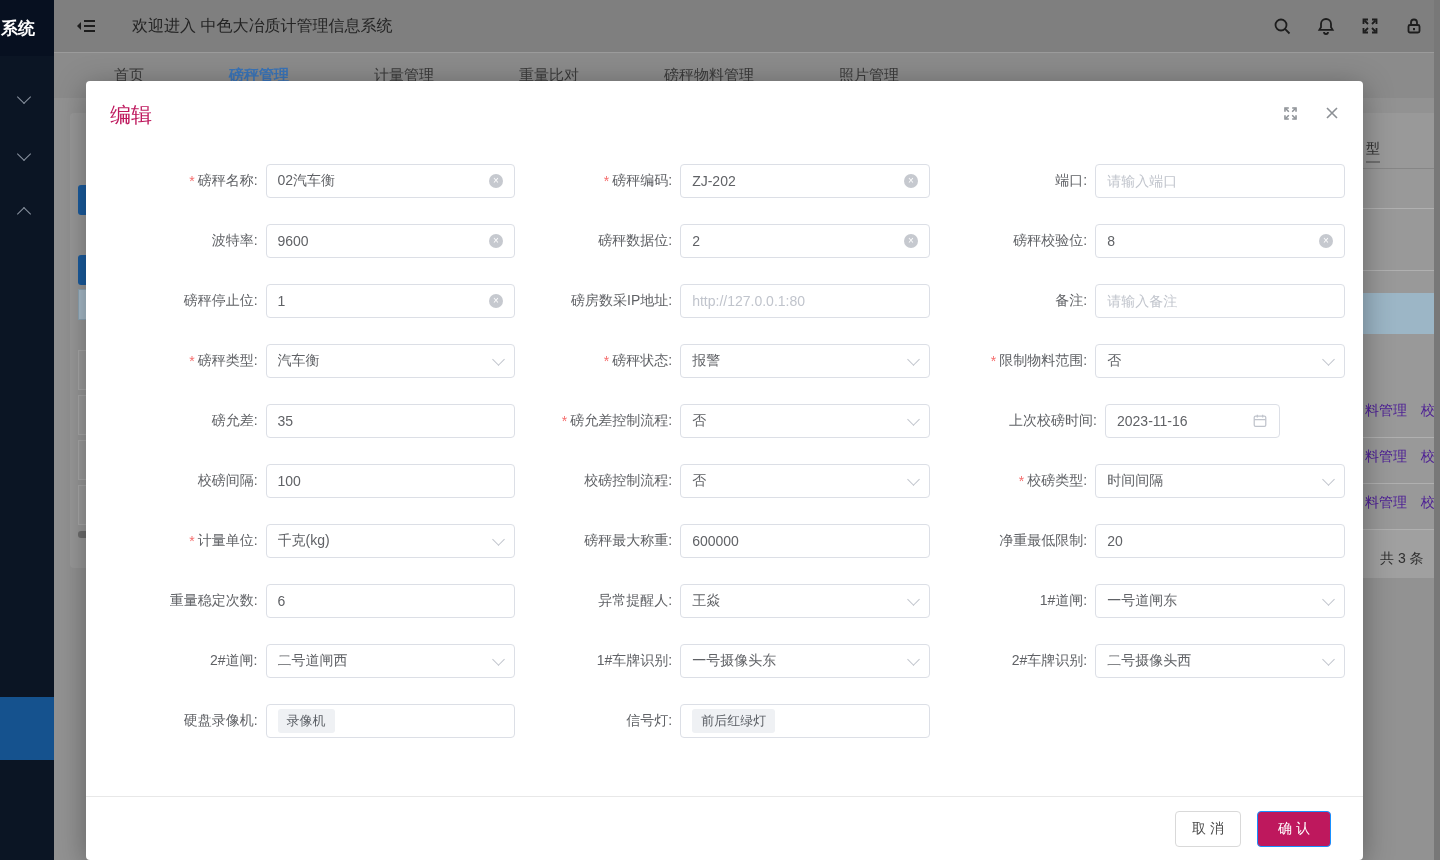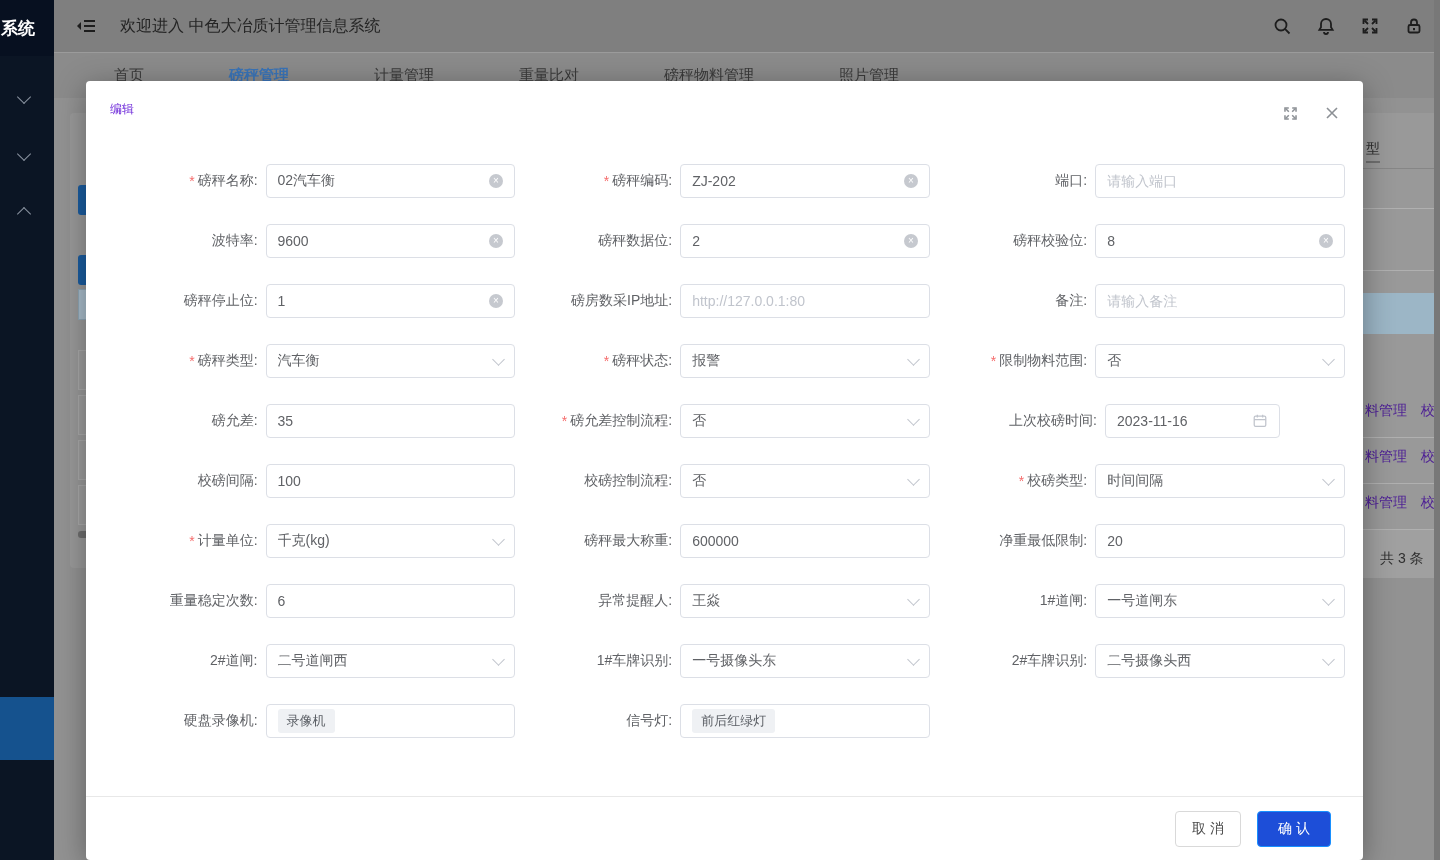--- a/index.html
+++ b/index.html
@@ -13,21 +13,21 @@
   .side-chev{position:absolute;left:19px;width:9px;height:9px;
              border-right:1.6px solid #8a93a0;border-bottom:1.6px solid #8a93a0}
   .chev-down{transform:rotate(45deg)}
   .chev-up{transform:rotate(-135deg)}
   .side-active{position:absolute;left:0;top:697px;width:54px;height:63px;background:#15528e}
 
   
   .bg{position:absolute;left:54px;top:0;width:1386px;height:860px;background:#929292;z-index:1}
   .bg-header{height:52px;background:#7f7f7f;display:flex;align-items:center;position:relative}
   .fold-wrap{margin-left:22px;display:flex;align-items:center}
-  .bg-title{margin-left:24px;font-size:16px;color:#242424}
+  .bg-title{margin-left:36px;font-size:16px;color:#242424}
   .hdr-icons{position:absolute;right:16px;top:0;height:52px;display:flex;align-items:center;gap:24px}
   .hdr-icons svg{display:block}
   .bg-nav{height:45px;background:#8b8b8b;border-top:1px solid #9b9b9b;display:flex;
           align-items:center;padding-left:60px;gap:85px}
   .tab{font-size:15px;color:#3a3a3a;white-space:nowrap}
   .tab.active{color:#3a74b8;font-weight:bold}
   .bg-card{position:absolute;left:16px;top:113px;width:1368px;height:455px;background:#999999;border-radius:4px}
   .bg-scrollbar{position:absolute;right:0;top:0;width:6px;height:860px;background:#787878}
 
   
@@ -44,21 +44,21 @@
 
   
   .ls-btn{position:absolute;left:24px;width:21px;height:30px;background:#1a5c9f;border-radius:3px}
   .ls-sel{position:absolute;left:24px;top:289px;width:21px;height:31px;background:#a9bdcb;border:1px solid #8fa6b5;box-sizing:border-box}
   .ls-row{position:absolute;left:24px;width:21px;height:40px;background:#9d9d9d;border:1px solid #a9a9a9;box-sizing:border-box}
   .ls-scroll{position:absolute;left:24px;top:531px;width:21px;height:7px;background:#6e6e6e;border-radius:3px}
 
   
   .modal{position:absolute;left:86px;top:81px;width:1277px;height:779px;background:#fff;
          border-radius:4px;box-shadow:0 6px 30px rgba(0,0,0,.35);z-index:10}
-  .m-title{position:absolute;left:24px;top:20px;font-size:12px;color:#6d28d9}
+  .m-title{position:absolute;left:24px;top:20px;font-size:21px;color:#be185d}
   .m-expand{position:absolute;right:64px;top:24px;cursor:pointer}
   .m-close{position:absolute;right:22px;top:23px;cursor:pointer}
 
   .form{position:absolute;left:24px;top:83px;display:grid;
         grid-template-columns:405px 415px 415px;row-gap:26px}
   .fi{display:flex;align-items:center;height:34px}
   .lbl{display:flex;justify-content:flex-end;align-items:center;font-size:14px;color:#606266;
        box-sizing:border-box;padding-right:8px;white-space:nowrap}
   .col0 .lbl{width:165px}.col1 .lbl{width:175px}.col2 .lbl{width:175px}
   .req{color:#f56c6c;margin-right:3px}
@@ -75,21 +75,21 @@
          line-height:14px;text-align:center;flex:0 0 auto;cursor:pointer}
   .cal{flex:0 0 auto;display:flex}
   .tag{background:#eff1f4;color:#5c6066;font-size:13px;height:24px;line-height:24px;
        padding:0 9px;border-radius:3px;margin-right:6px;white-space:nowrap}
 
   .m-foot{position:absolute;left:0;top:715px;width:100%;height:64px;border-top:1px solid #e8e8e8;
           display:flex;justify-content:flex-end;align-items:center;gap:16px;box-sizing:border-box;padding-right:32px}
   .btn{height:36px;border-radius:4px;font-size:14px;display:flex;align-items:center;
        justify-content:center;cursor:pointer;box-sizing:border-box;white-space:nowrap}
   .btn-cancel{width:66px;background:#fff;border:1px solid #d9d9d9;color:#4a4a4a}
-  .btn-confirm{width:74px;background:#1d4ed8;border:1px solid #1890ff;color:#fff}
+  .btn-confirm{width:74px;background:#be185d;border:1px solid #1890ff;color:#fff}
 </style>
 </head>
 <body>
 
 <div class="sidebar">
   <div class="logo">系统</div>
   <span class="side-chev chev-down" style="top:92px"></span>
   <span class="side-chev chev-down" style="top:149px"></span>
   <span class="side-chev chev-up" style="top:209px"></span>
   <div class="side-active"></div>

